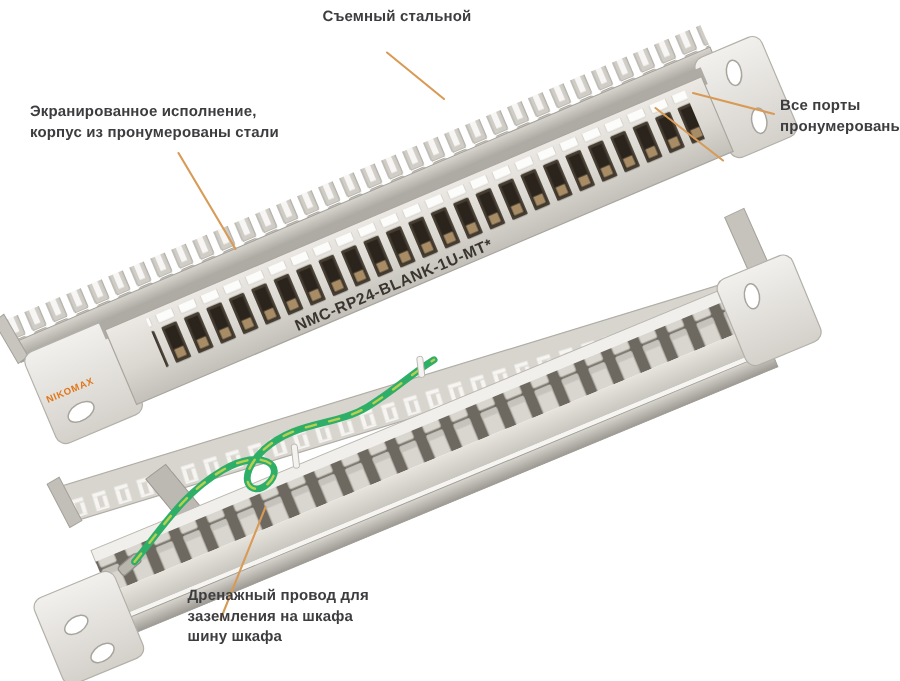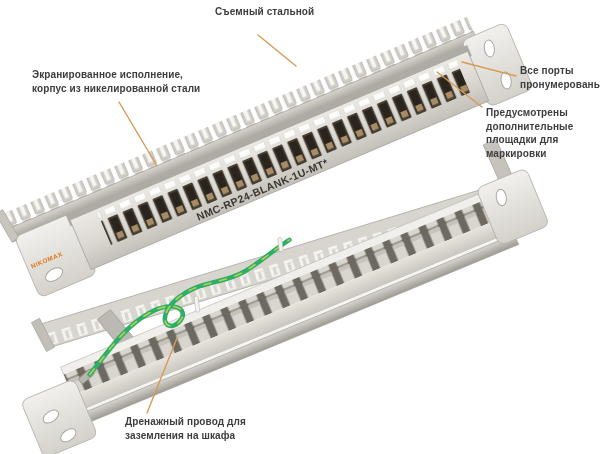--- a/index.html
+++ b/index.html
@@ -133,35 +133,30 @@
       <line x1="516" y1="76" x2="462" y2="62"></line>
       <line x1="482" y1="107" x2="437" y2="72"></line>
       <line x1="147" y1="413" x2="177" y2="338"></line>
     </g>
   </svg>
 
   <div class="callout" style="left:215px;top:5px;">
     <div>Съемный стальной</div>
   </div>
 
-  <div class="callout" style="left:32px;top:68px;">
+  <div class="callout" style="left:20px;top:68px;">
     <div>Экранированное исполнение,</div>
-    <div>корпус из никелированной стали</div>
+    <div>корпус из пронумерованы стали</div>
   </div>
 
   <div class="callout" style="left:520px;top:64px;">
     <div>Все порты</div>
     <div>пронумерованы</div>
   </div>
 
-  <div class="callout" style="left:486px;top:106px;">
-    <div>Предусмотрены</div>
-    <div>дополнительные</div>
-    <div>площадки для</div>
-    <div>маркировки</div>
-  </div>
 
-  <div class="callout" style="left:125px;top:415px;">
+  <div class="callout" style="left:125px;top:391px;">
     <div>Дренажный провод для</div>
     <div>заземления на шкафа</div>
+    <div>шину шкафа</div>
   </div>
 
 </div>
 
 </body></html>

